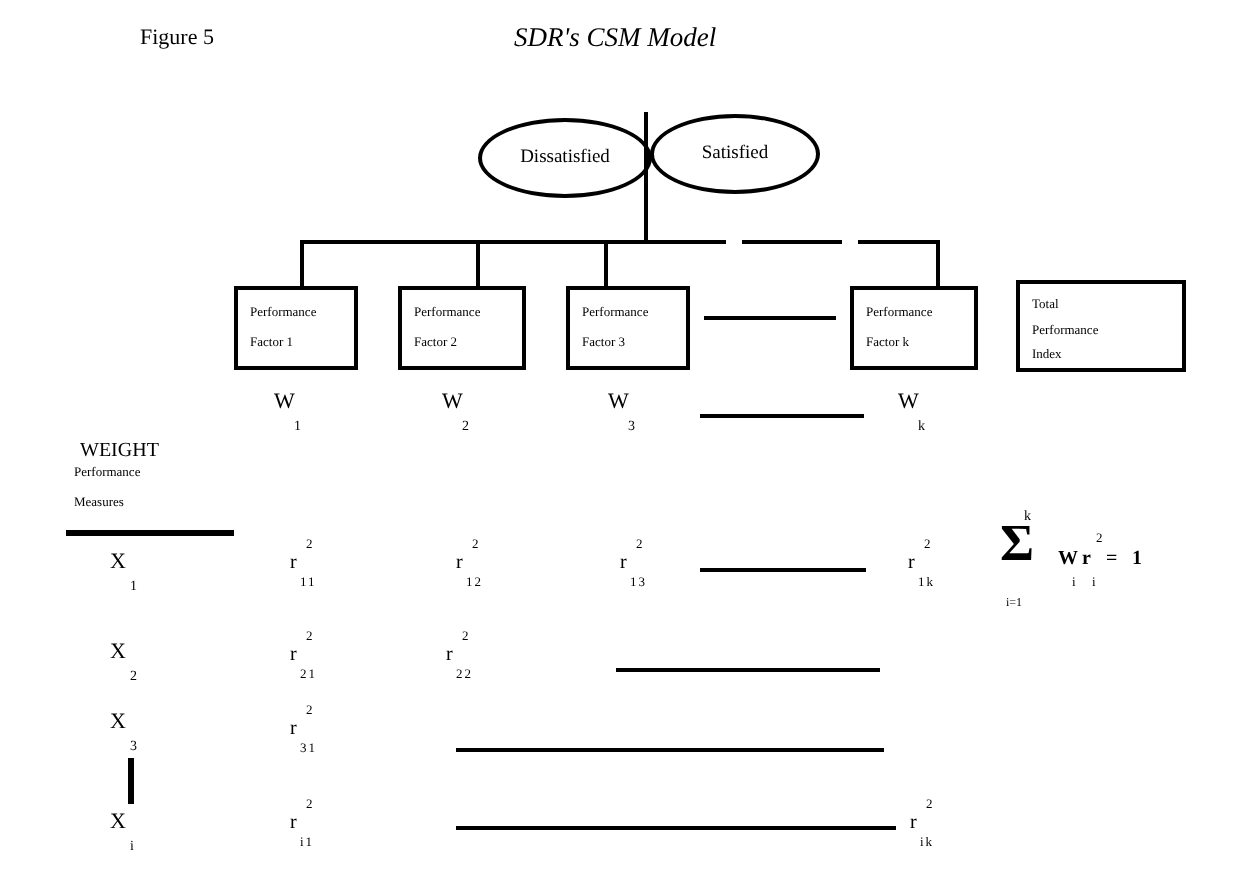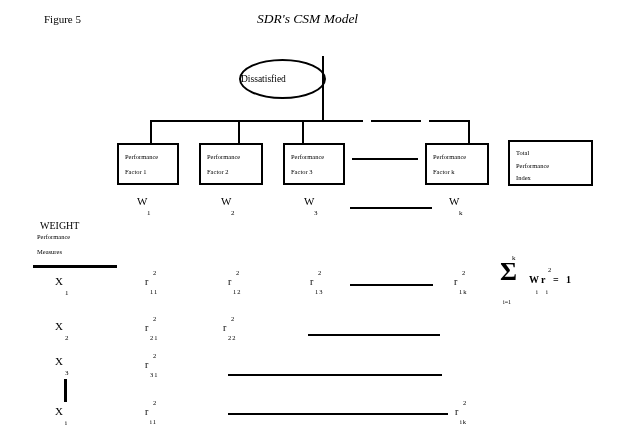--- a/index.html
+++ b/index.html
@@ -2,21 +2,21 @@
 <html><head>
 <meta charset="utf-8">
 <style>
   * { margin:0; padding:0; box-sizing:border-box; }
   html,body { background:#fff; }
   body { font-family:"Liberation Serif", serif; color:#000; }
   .canvas { position:relative; width:621px; height:440px; background:#ffffff; overflow:hidden; }
   .hline { position:absolute; background:#000; height:2px; }
   .vline { position:absolute; background:#000; width:2px; }
   .ellipse { position:absolute; border:2px solid #000; border-radius:50%;
-             display:flex; align-items:center; justify-content:flex-start; font-size:9.5px; }
+             display:flex; align-items:center; justify-content:center; font-size:9.5px; }
   .fbox { position:absolute; border:2px solid #000; background:#fff;
           font-size:6.5px; line-height:1; padding:9px 0 0 6px; }
   .fbox .bl { display:block; margin-bottom:8px; }
   .tbox { padding-top:8px; }
   .tbox .bl { margin-bottom:6px; }
   .lbl { position:absolute; white-space:nowrap; }
   .sym { position:absolute; font-size:11px; line-height:1; }
   .sym .base { display:inline-block; }
   .sym .sub { position:absolute; font-size:7px; top:14px; left:10px; white-space:nowrap; }
   .rsym { position:absolute; font-size:10px; line-height:1; }
@@ -33,25 +33,28 @@
   .f-rsup  { left:48px; top:14px; font-size:6.5px; }
   .f-rsub  { left:46px; top:36px; font-size:6.5px; }
   .f-eq    { left:53px; top:22px; font-size:10px; font-weight:bold; }
   .f-res   { left:66px; top:22px; font-size:10px; font-weight:bold; }
 </style>
 </head>
 <body>
 
 <div class="canvas">
 
-  <div class="lbl" style="left:44px; top:13px; font-size:11px;">Figure 5</div>
+  <div class="lbl" style="left:70px; top:13px; font-size:11px;">Figure 5</div>
   <div class="lbl" style="left:257px; top:11px; font-size:13.5px;font-style:italic;">SDR's CSM Model</div>
 
   <div class="ellipse" style="left:239px; top:59px; width:87px; height:40px;">
     <span>Dissatisfied</span>
+  </div>
+  <div class="ellipse" style="left:325px; top:57px; width:85px; height:40px;">
+    <span>Satisfied</span>
   </div>
 
   <div class="vline" style="left:322px; top:56px; height:66px;"></div>
   <div class="hline" style="left:150px; top:120px; width:213px;"></div>
   <div class="hline" style="left:371px; top:120px; width:50px;"></div>
   <div class="hline" style="left:429px; top:120px; width:41px;"></div>
   <div class="vline" style="left:150px; top:120px; height:24px;"></div>
   <div class="vline" style="left:238px; top:120px; height:24px;"></div>
   <div class="vline" style="left:302px; top:120px; height:24px;"></div>
   <div class="vline" style="left:468px; top:120px; height:24px;"></div>

